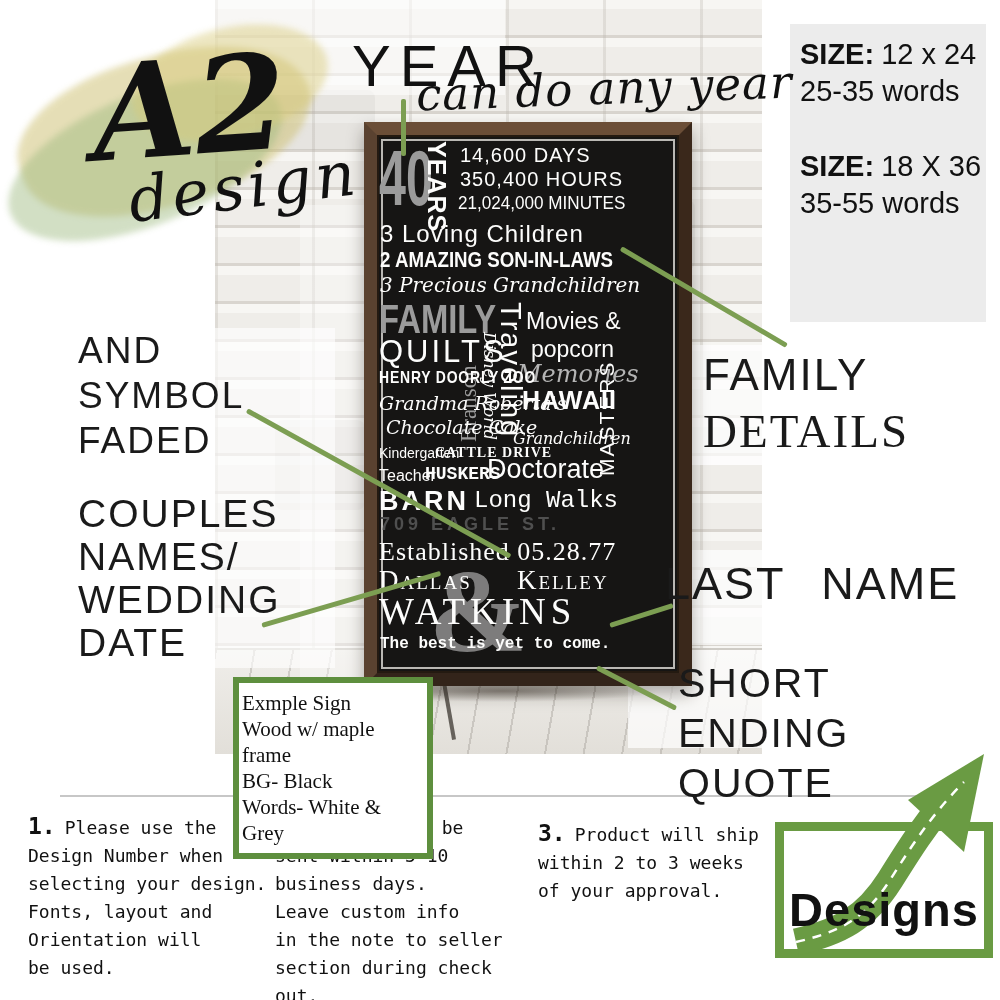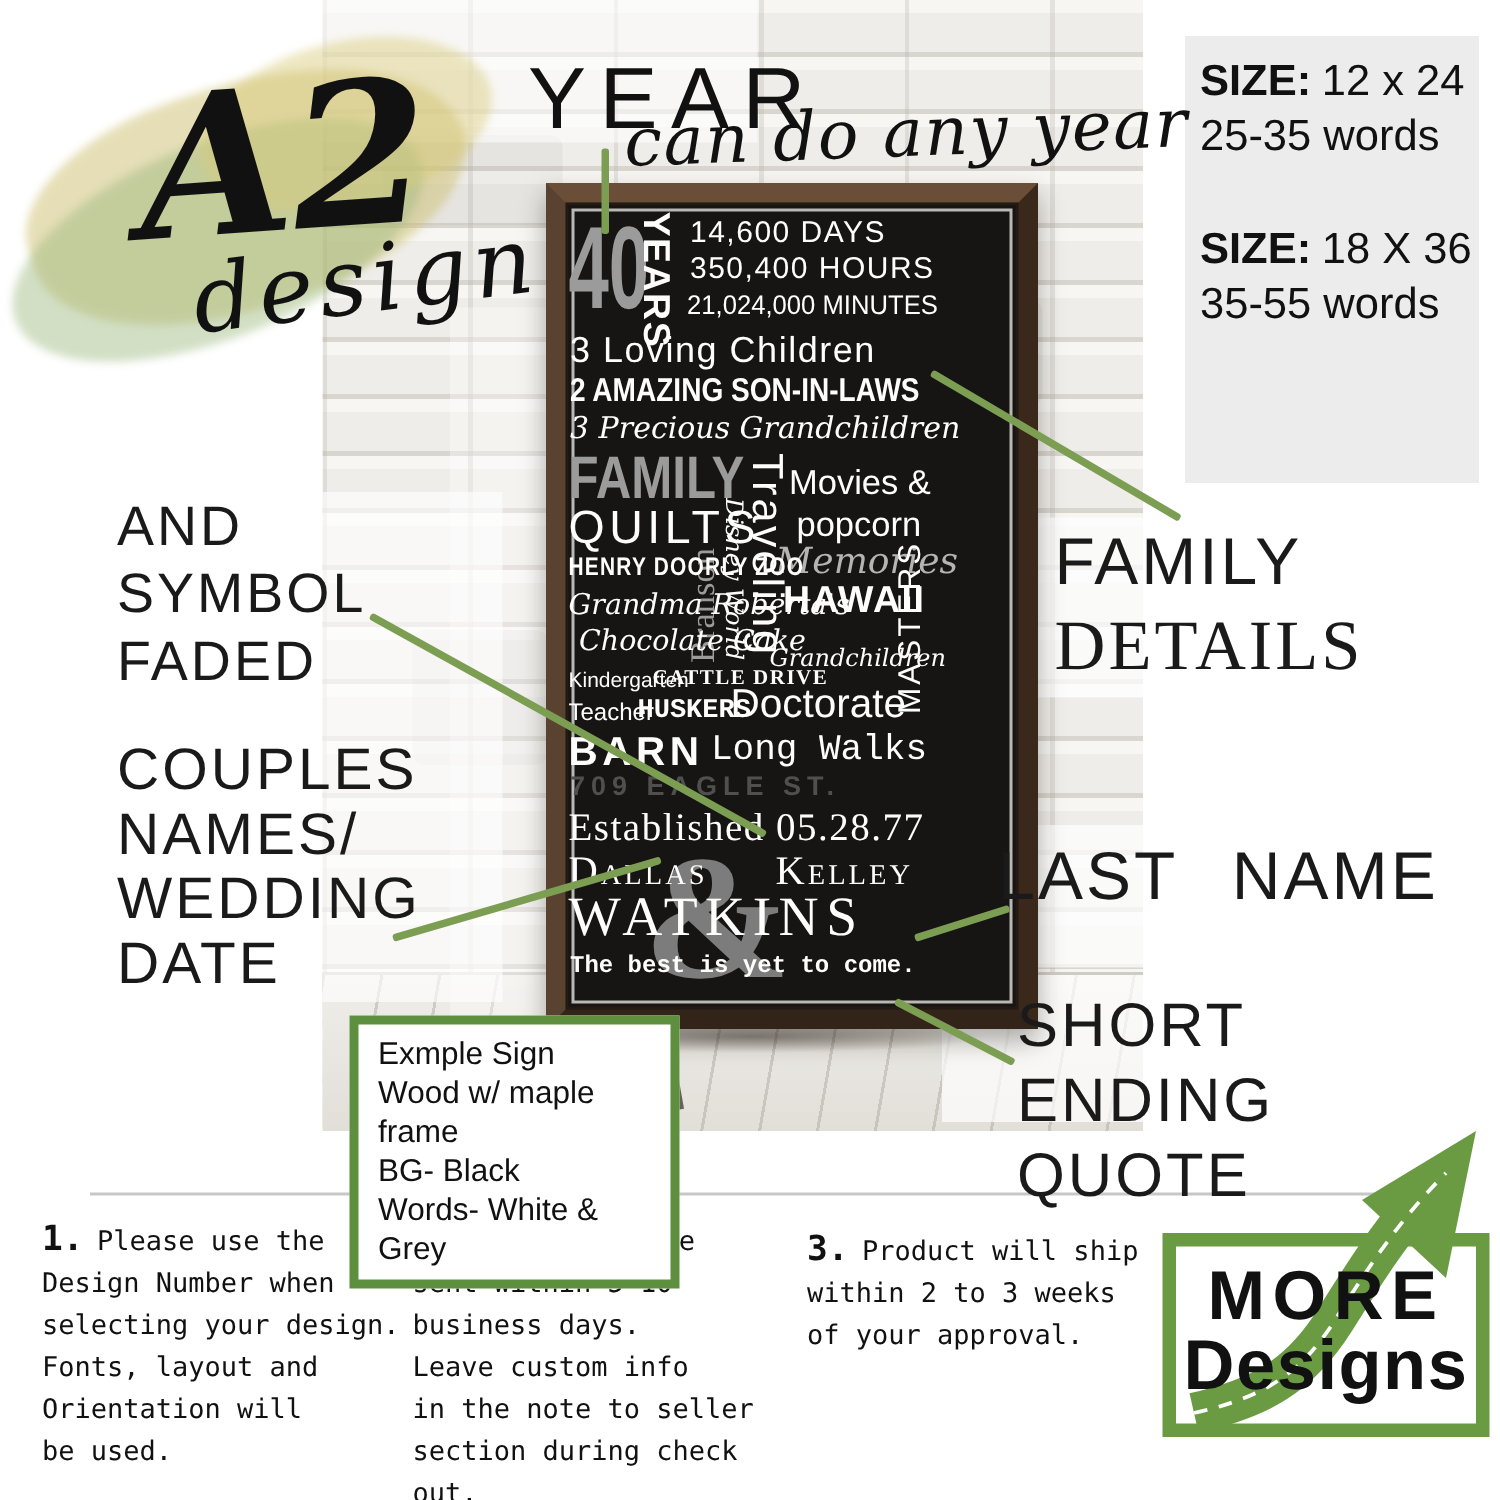--- a/index.html
+++ b/index.html
@@ -61,22 +61,22 @@
   .size-label{font-weight:bold;margin-right:7px;}
 
   .label-and{left:78px;top:328px;font-size:37px;line-height:45px;}
   .label-couples{left:78px;top:492px;font-size:39px;line-height:43px;}
   .label-family{left:703px;top:350px;font-size:44px;}
   .label-details{left:703px;top:404px;font-size:47px;font-family:"Liberation Serif",serif;letter-spacing:2px;font-weight:300;}
   .label-lastname{left:665px;top:558px;font-size:45px;word-spacing:22px;}
   .label-quote{left:678px;top:658px;font-size:41px;line-height:50px;word-spacing:14px;}
 
   .example-box{position:absolute;left:233px;top:677px;width:182px;background:#ffffff;
-    border:6px solid #5e8f3e;padding:7px 13px;z-index:6;
-    font-family:Liberation Sans, sans-serif;font-size:21px;line-height:26px;}
+    border:6px solid #5e8f3e;padding:7px 3px;z-index:6;
+    font-family:Liberation Serif, serif;font-size:21px;line-height:26px;}
 
   .divider{position:absolute;left:60px;top:795px;width:882px;height:2px;background:#c7c7c7;z-index:1;}
 
   .instr{position:absolute;font-family:"DejaVu Sans Mono",monospace;font-size:18px;line-height:28px;z-index:2;}
   .inum{font-size:23px;font-weight:bold;margin-right:9px;font-family:"DejaVu Sans Mono",monospace;}
 
   .more{position:absolute;left:768px;top:742px;width:230px;height:215px;z-index:3;}
   .more-box{position:absolute;left:7px;top:80px;width:200px;height:118px;border:9px solid #6a9b43;background:#fff;z-index:2;}
   .more-arrow{position:absolute;left:0;top:0;z-index:3;}
   .more-title{position:absolute;left:10px;top:94px;width:212px;text-align:center;font-size:46px;
@@ -217,17 +217,16 @@
 of your approval.</span>
   </div>
 
   <div class="more">
     <div class="more-box"></div>
     <svg class="more-arrow" width="230" height="215" viewBox="0 0 230 215">
       <path d="M28,200 C72,190 98,176 122,138 C142,106 156,84 178,58" stroke="#6a9b43" stroke-width="27" fill="none"></path>
       <polygon points="216,12 140,58 196,110" fill="#6a9b43"></polygon>
       <path d="M28,200 C72,190 98,176 122,138 C146,100 166,70 196,40" stroke="#ffffff" stroke-width="2.5" fill="none" stroke-dasharray="9 8"></path>
     </svg>
-    <div class="more-title">MORE</div>
     <div class="more-sub">Designs</div>
   </div>
 
 </div>
 
 </body></html>

